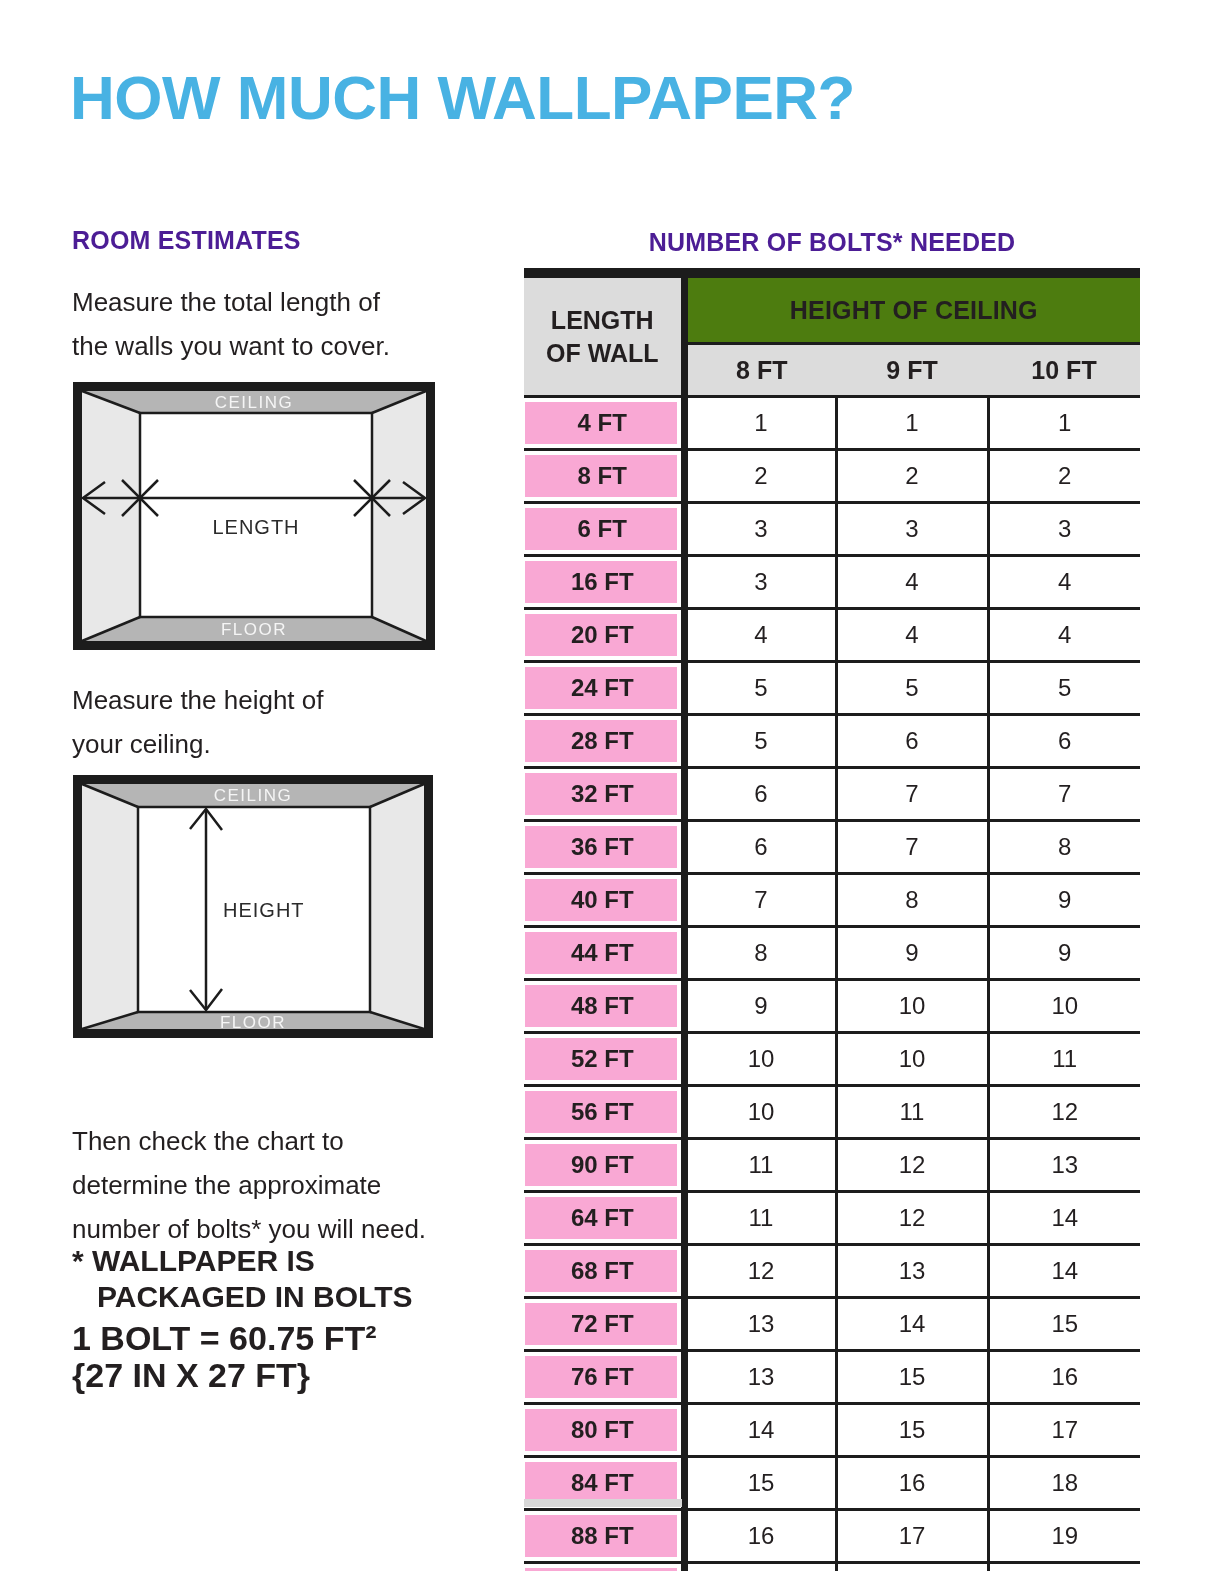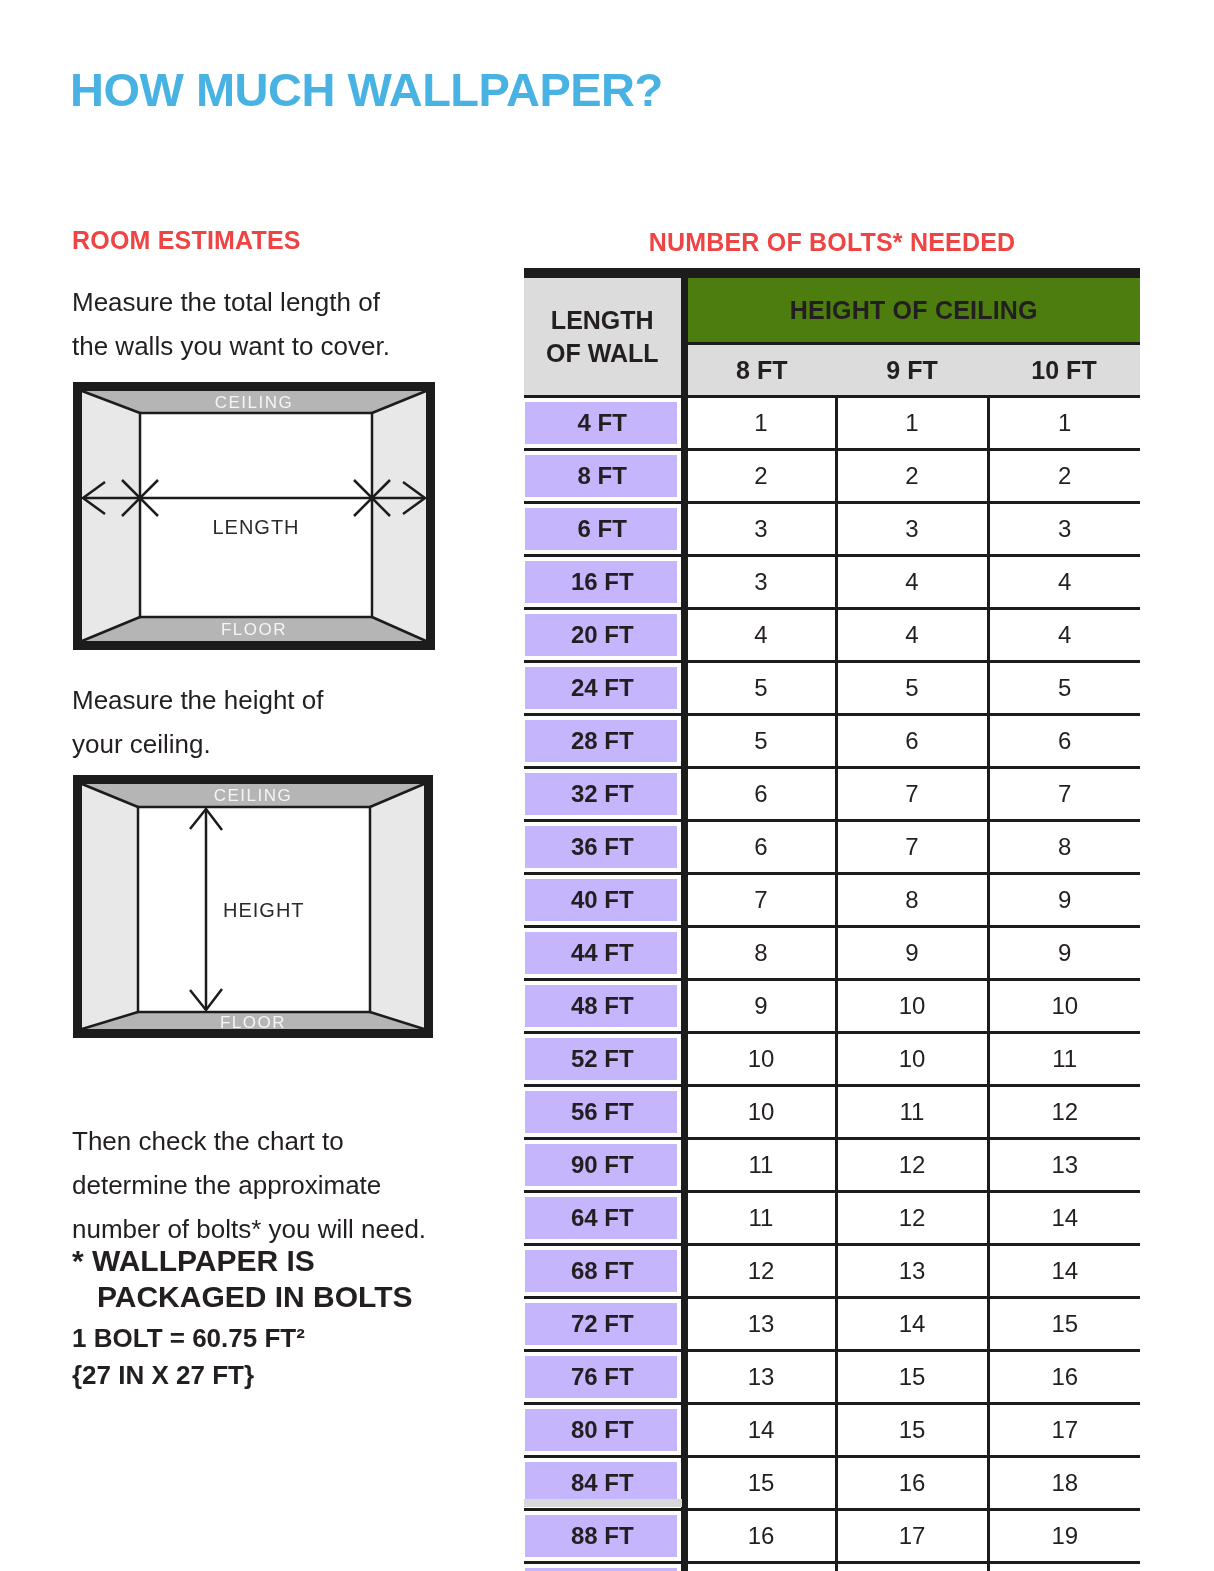--- a/index.html
+++ b/index.html
@@ -9,47 +9,47 @@
     height: 1571px;
     background: #ffffff;
     font-family: "Liberation Sans", "DejaVu Sans", sans-serif;
     color: #231f20;
     overflow: hidden;
   }
   .abs { position: absolute; }
 
   .main-title {
     left: 70px; top: 62px;
-    font-size: 47px;
+    font-size: 62px;
     font-weight: bold;
     letter-spacing: -0.5px;
     color: #48b2e3;
     text-align: right;
   }
   .section-heading {
     font-size: 25px;
     font-weight: bold;
-    color: #ef4444;
+    color: #4c1d95;
     letter-spacing: 0.2px;
   }
   .body-text {
     font-size: 26px;
     line-height: 44px;
     white-space: pre-line;
   }
   .footnote {
     font-size: 30px;
     line-height: 36px;
     font-weight: bold;
     white-space: pre-line;
     padding-left: 25px;
     text-indent: -25px;
   }
   .bolt-info {
-    font-size: 26px;
+    font-size: 34px;
     line-height: 37px;
     font-weight: bold;
   }
 
   .table-heading {
     left: 524px; top: 228px; width: 616px;
     text-align: center;
   }
 
   
@@ -83,21 +83,21 @@
     letter-spacing: 0.2px;
   }
   th.hcol {
     background: #dcdcdc;
     border-bottom: 3px solid #1c1c1c;
     font-size: 25px;
     font-weight: bold;
     height: 50px;
   }
   td.len {
-    background: #c4b5fd;
+    background: #f9a8d4;
     font-size: 24px;
     font-weight: bold;
     height: 50px;
     border-top: 3px solid #1c1c1c;
     border-right: 7px solid #1c1c1c;
     box-shadow: inset 0 4px 0 #ffffff, inset 0 -4px 0 #ffffff, inset -4px 0 0 #ffffff, inset 1px 0 0 #ffffff;
   }
   td.val {
     background: #ffffff;
     font-size: 24px;

